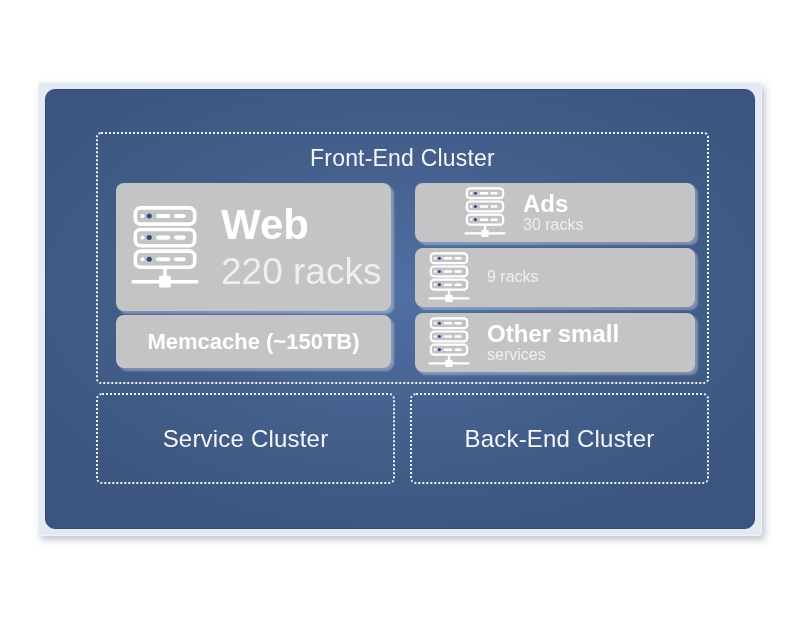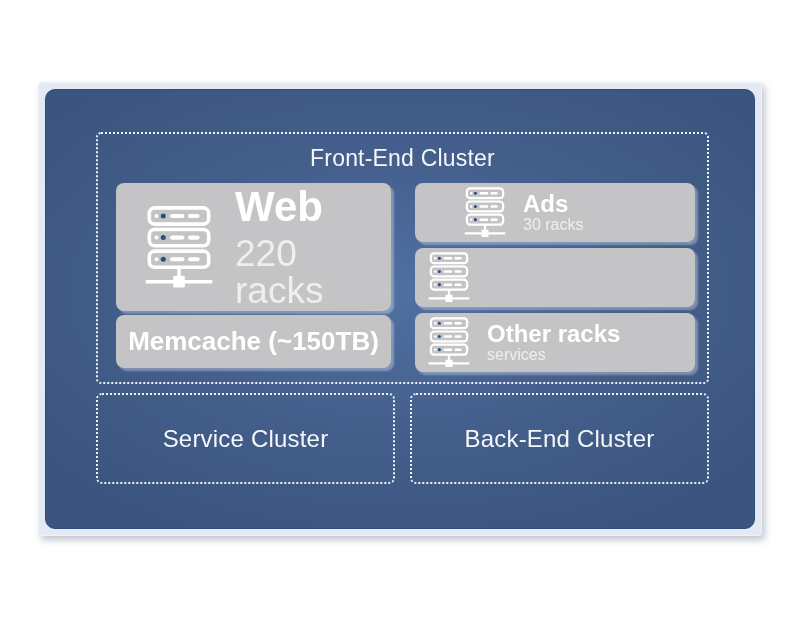--- a/index.html
+++ b/index.html
@@ -33,31 +33,31 @@
   }
   .fe-title{
     position:absolute;top:11px;left:0;right:0;text-align:center;
     color:#f4f6fa;font-size:23px;letter-spacing:0.2px;
   }
   .gray-panel{
     position:absolute;box-sizing:border-box;background:#c4c4c6;border-radius:8px;
     box-shadow:3px 3px 2px rgba(255,255,255,0.32);
   }
   .web-panel{left:18px;top:49px;width:275px;height:128px;
-    display:flex;align-items:center;padding-left:27px;gap:20px;}
+    display:flex;align-items:center;padding-left:13px;gap:20px;}
   .memcache-panel{left:18px;top:181px;width:275px;height:53px;
     display:flex;align-items:center;justify-content:center;}
   .svc-panel{left:317px;width:280px;height:59px;
     display:flex;align-items:center;padding-left:12px;gap:16px;}
   .svc-panel.p0{top:49px;padding-left:48px;}
   .svc-panel.p1{top:114px;}
   .svc-panel.p2{top:179px;}
   .web-title{color:#ffffff;font-size:42px;font-weight:700;line-height:1.0;}
   .web-subtitle{color:rgba(255,255,255,0.72);font-size:37px;line-height:1.0;margin-top:7px;}
-  .memcache-label{color:#ffffff;font-size:26px;font-weight:700;}
+  .memcache-label{color:#ffffff;font-size:22px;font-weight:700;}
   .svc-title{color:#ffffff;font-size:24px;font-weight:700;line-height:1.06;}
   .svc-subtitle{color:rgba(255,255,255,0.72);font-size:16px;line-height:1.06;}
   .srv-big{width:72px;height:83px;flex:0 0 auto;}
   .srv-small{width:44px;height:51px;flex:0 0 auto;}
   .defs{position:absolute;width:0;height:0;overflow:hidden;}
 </style>
 </head>
 <body>
 
 <svg class="defs" aria-hidden="true">
@@ -117,29 +117,30 @@
           <div class="svc-title">Ads</div>
           <div class="svc-subtitle">30 racks</div>
         </div>
       </div>
 
       <div class="gray-panel svc-panel p1">
         <svg class="srv-small">
             <use href="#srv-icon"></use>
           </svg>
         <div>
+          <div class="svc-subtitle">9 racks</div>
         </div>
       </div>
 
       <div class="gray-panel svc-panel p2">
         <svg class="srv-small">
             <use href="#srv-icon"></use>
           </svg>
         <div>
-          <div class="svc-title">Other racks</div>
+          <div class="svc-title">Other small</div>
           <div class="svc-subtitle">services</div>
         </div>
       </div>
     </div>
 
     <div class="dotted-box svc-cluster-box">
       <div class="cluster-title">Service Cluster</div>
     </div>
 
     <div class="dotted-box be-cluster-box">

